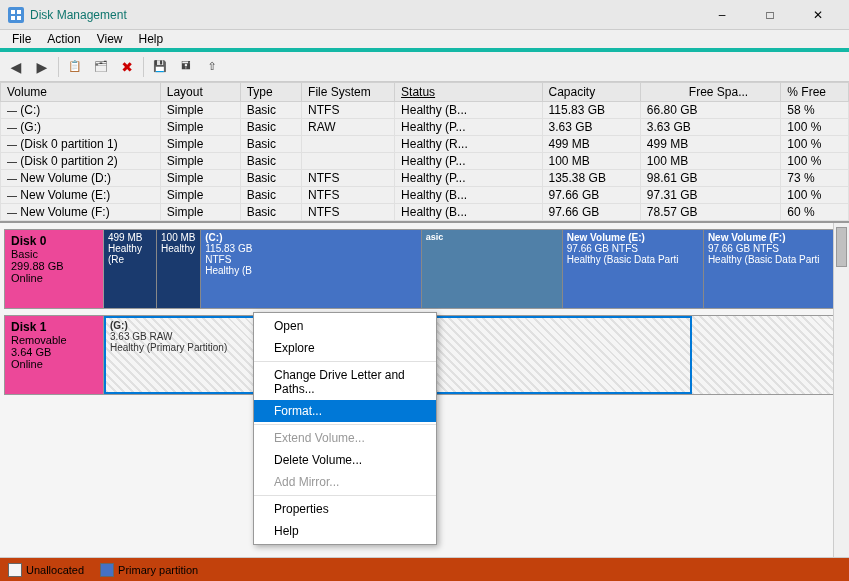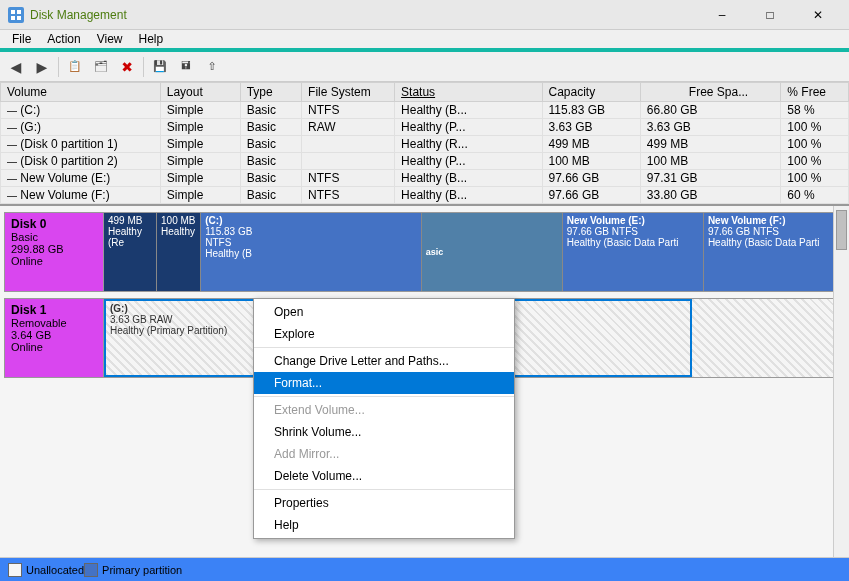--- a/index.html
+++ b/index.html
@@ -10,21 +10,21 @@
       background: #e8e8e8;
       height: 30px;
       display: flex;
       align-items: center;
       padding: 0 8px;
       border-bottom: 1px solid #ccc;
       justify-content: space-between;
     }
     .title-bar-left { display: flex; align-items: center; gap: 6px; }
     .title-icon { width: 16px; height: 16px; background: #4a90d9; border-radius: 2px; display: flex; align-items: center; justify-content: center; }
-    .title-text { font-size: 12px; color: #4d7c0f; }
+    .title-text { font-size: 12px; color: #0f766e; }
     .title-controls { display: flex; gap: 2px; }
     .title-btn {
       width: 46px; height: 30px; border: none; background: transparent;
       cursor: pointer; font-size: 12px; color: #000;
       display: flex; align-items: center; justify-content: center;
     }
 
     
     .menu-bar {
       background: #f0f0f0;
@@ -89,21 +89,21 @@
     }
     .disk-row {
       display: flex;
       align-items: stretch;
       margin: 6px 4px;
       height: 80px;
     }
     .disk-label {
       width: 100px;
       min-width: 100px;
-      background: #d946ef;
+      background: #ec4899;
       border: 1px solid #999;
       padding: 4px 6px;
       font-size: 11px;
     }
     .disk-label-title { font-weight: bold; font-size: 12px; }
     .disk-partitions { display: flex; flex: 1; border: 1px solid #999; border-left: none; }
     .partition {
       display: flex;
       flex-direction: column;
       justify-content: flex-start;
@@ -134,35 +134,36 @@
       top: 4px; left: 2px; right: 2px;
       height: 40px;
       background: #c0c0c0;
       border: 1px solid #999;
     }
 
     
     .legend {
       height: 24px;
       border-top: 1px solid #ccc;
-      background: #3b82f6;
+      background: #c2410c;
       display: flex;
       align-items: center;
       padding: 0 8px;
+      gap: 16px;
       font-size: 11px;
     }
     .legend-item { display: flex; align-items: center; gap: 4px; }
     .legend-color { width: 14px; height: 14px; border: 1px solid #666; }
 
     
     .context-menu {
       position: absolute;
-      top: 298px;
+      top: 312px;
       left: 253px;
-      width: 262px;
+      width: 184px;
       background: white;
       border: 1px solid #999;
       box-shadow: 2px 2px 6px rgba(0,0,0,0.3);
       z-index: 100;
       padding: 2px 0;
     }
     .ctx-item {
       padding: 4px 20px;
       cursor: pointer;
       font-size: 12px;
@@ -265,37 +266,47 @@
       <td><span style="font-size:10px;">—</span> (Disk 0 partition 2)</td>
       <td>Simple</td>
       <td>Basic</td>
       <td></td>
       <td>Healthy (P...</td>
       <td>100 MB</td>
       <td>100 MB</td>
       <td>100 %</td>
     </tr>
           <tr>
+      <td><span style="font-size:10px;">—</span> New Volume (D:)</td>
+      <td>Simple</td>
+      <td>Basic</td>
+      <td>NTFS</td>
+      <td>Healthy (P...</td>
+      <td>135.38 GB</td>
+      <td>98.61 GB</td>
+      <td>73 %</td>
+    </tr>
+          <tr>
       <td><span style="font-size:10px;">—</span> New Volume (E:)</td>
       <td>Simple</td>
       <td>Basic</td>
       <td>NTFS</td>
       <td>Healthy (B...</td>
       <td>97.66 GB</td>
       <td>97.31 GB</td>
       <td>100 %</td>
     </tr>
           <tr>
       <td><span style="font-size:10px;">—</span> New Volume (F:)</td>
       <td>Simple</td>
       <td>Basic</td>
       <td>NTFS</td>
       <td>Healthy (B...</td>
       <td>97.66 GB</td>
-      <td>33.80 GB</td>
+      <td>78.57 GB</td>
       <td>60 %</td>
     </tr>
         </tbody>
     </table>
   </div>
 
   <div class="disk-view">
 
     <div class="disk-row">
       <div class="disk-label">
@@ -312,21 +323,21 @@
         <div class="partition partition-dark" style="flex:4;">
           <div>100 MB</div>
           <div>Healthy</div>
         </div>
         <div class="partition partition-blue" style="flex:24;">
           <div style="font-weight:bold;">(C:)</div>
           <div>115.83 GB</div>
           <div>NTFS</div>
           <div>Healthy (B</div>
         </div>
-        <div class="partition" style="flex:15;background:#5080a8;color:white;justify-content:center;">
+        <div class="partition" style="flex:15;background:#5080a8;color:white;">
           <div style="font-size:9px;font-weight:bold;">asic</div>
         </div>
         <div class="partition partition-blue" style="flex:15;">
           <div style="font-weight:bold;font-size:10px;">New Volume (E:)</div>
           <div>97.66 GB NTFS</div>
           <div>Healthy (Basic Data Parti</div>
         </div>
         <div class="partition partition-blue" style="flex:15;">
           <div style="font-weight:bold;font-size:10px;">New Volume (F:)</div>
           <div>97.66 GB NTFS</div>
@@ -371,19 +382,18 @@
 </div>
 
 <div class="context-menu" id="context-menu">
 <div class="ctx-item">Open</div>
     <div class="ctx-item">Explore</div>
     <div class="ctx-separator"></div>
     <div class="ctx-item">Change Drive Letter and Paths...</div>
     <div class="ctx-item highlighted">Format...</div>
     <div class="ctx-separator"></div>
     <div class="ctx-item disabled">Extend Volume...</div>
-    <div class="ctx-item">Shrink Volume...</div>
+    <div class="ctx-item">Delete Volume...</div>
     <div class="ctx-item disabled">Add Mirror...</div>
-    <div class="ctx-item">Delete Volume...</div>
     <div class="ctx-separator"></div>
     <div class="ctx-item">Properties</div>
     <div class="ctx-item">Help</div>
   </div>
 
 </body></html>

